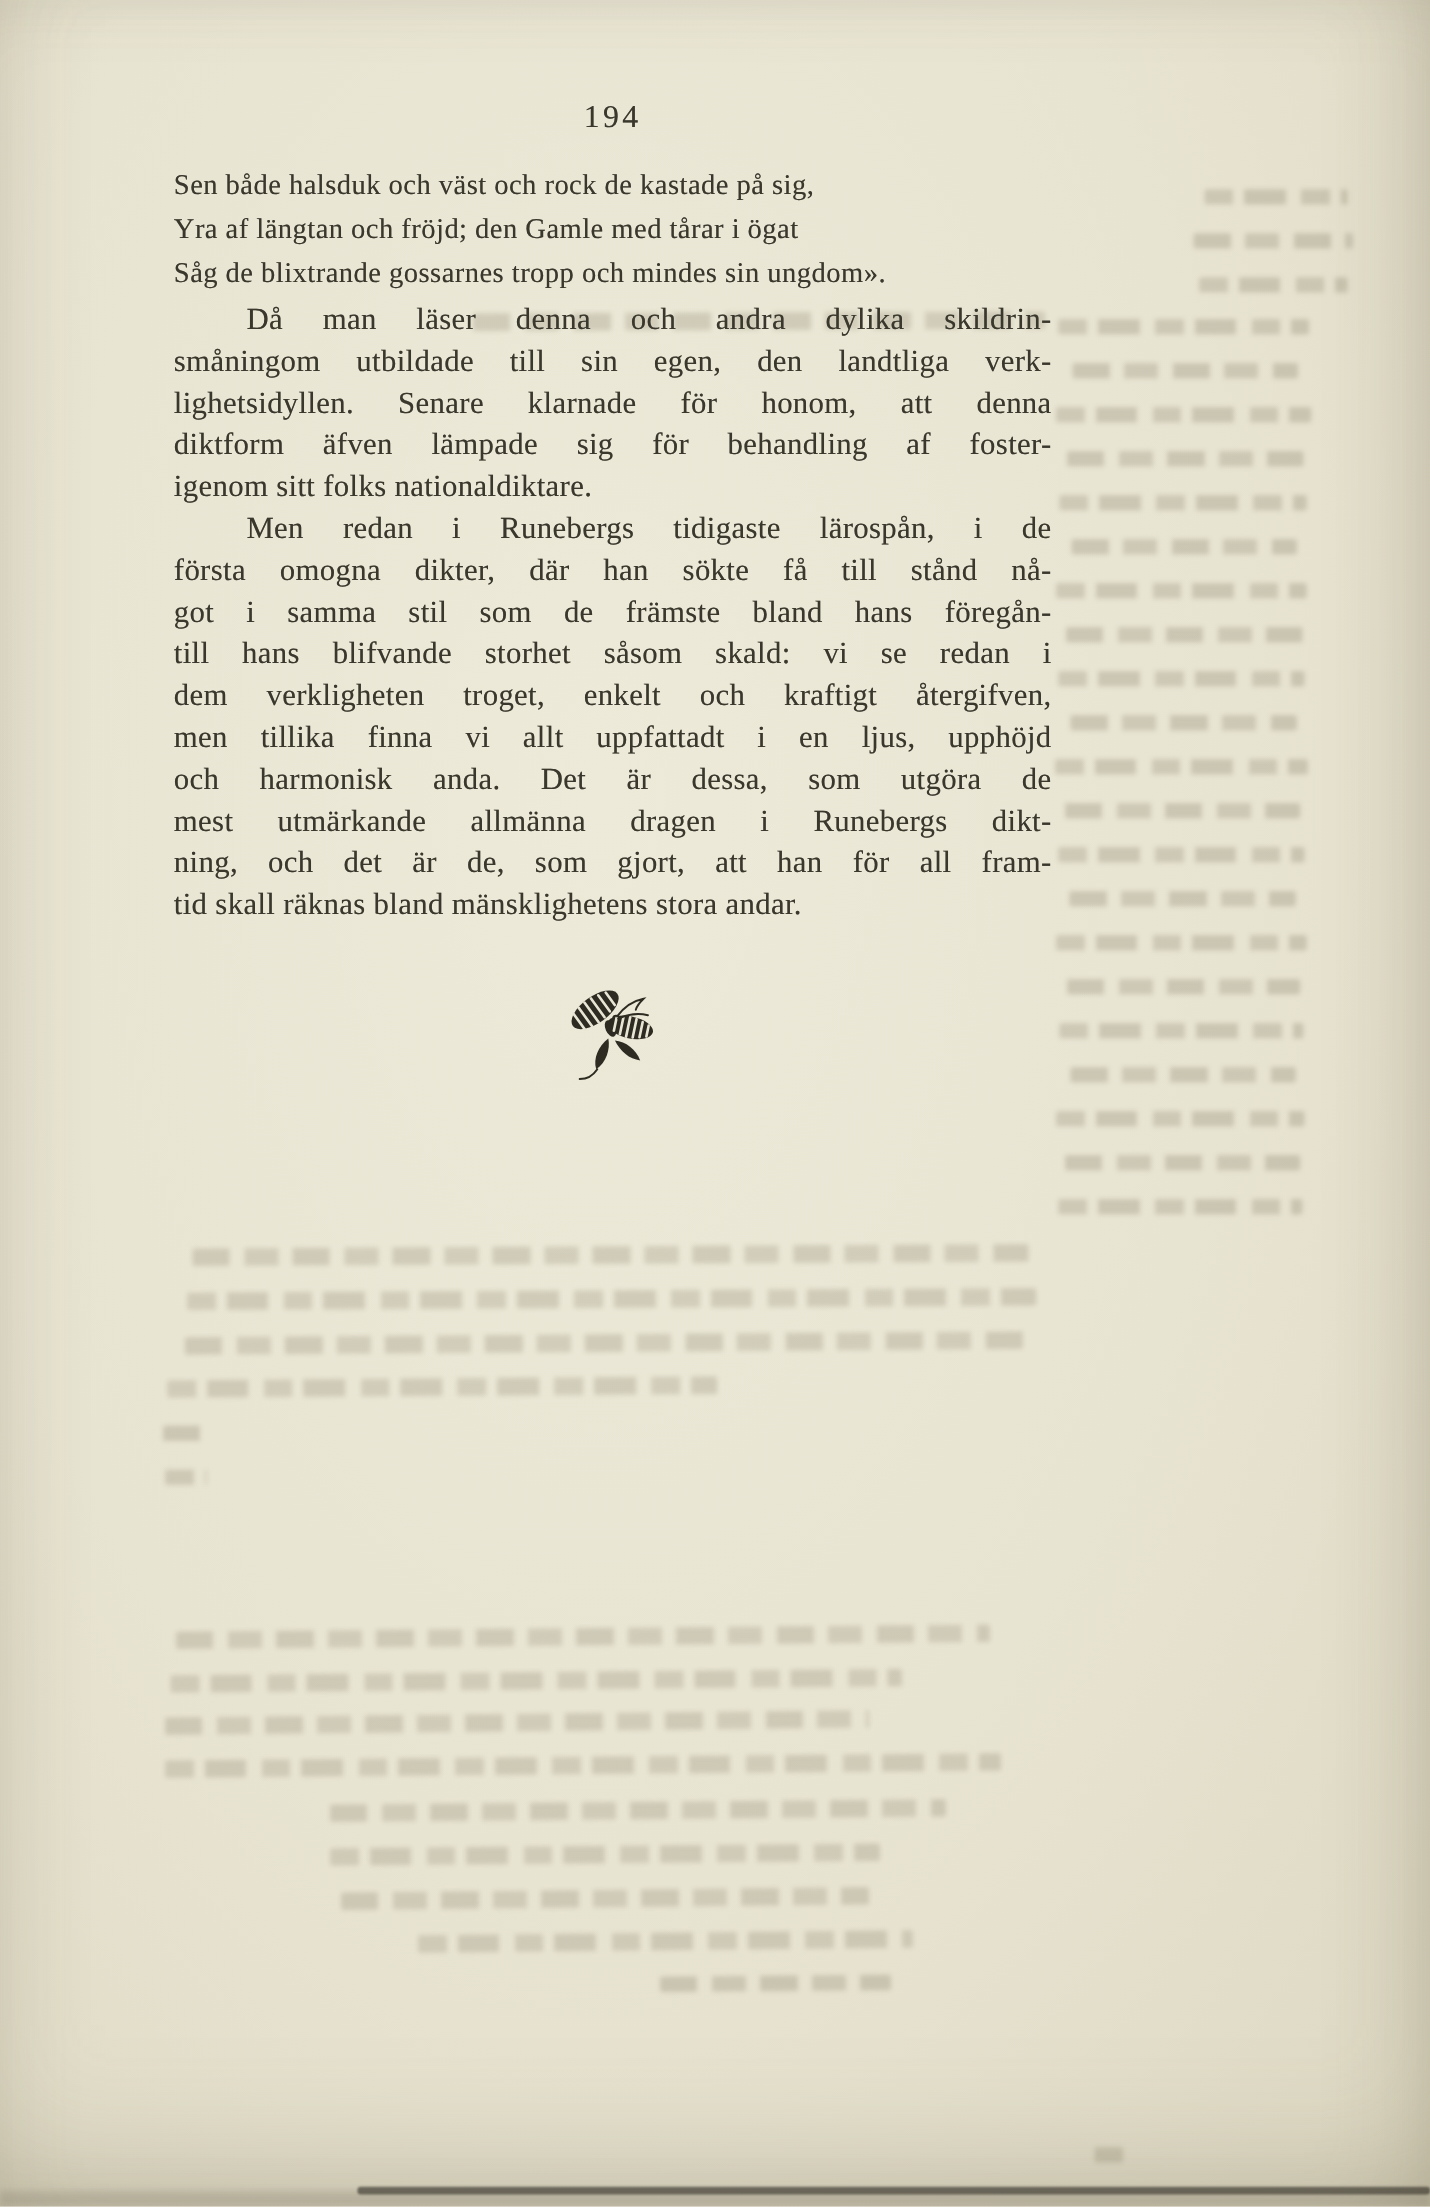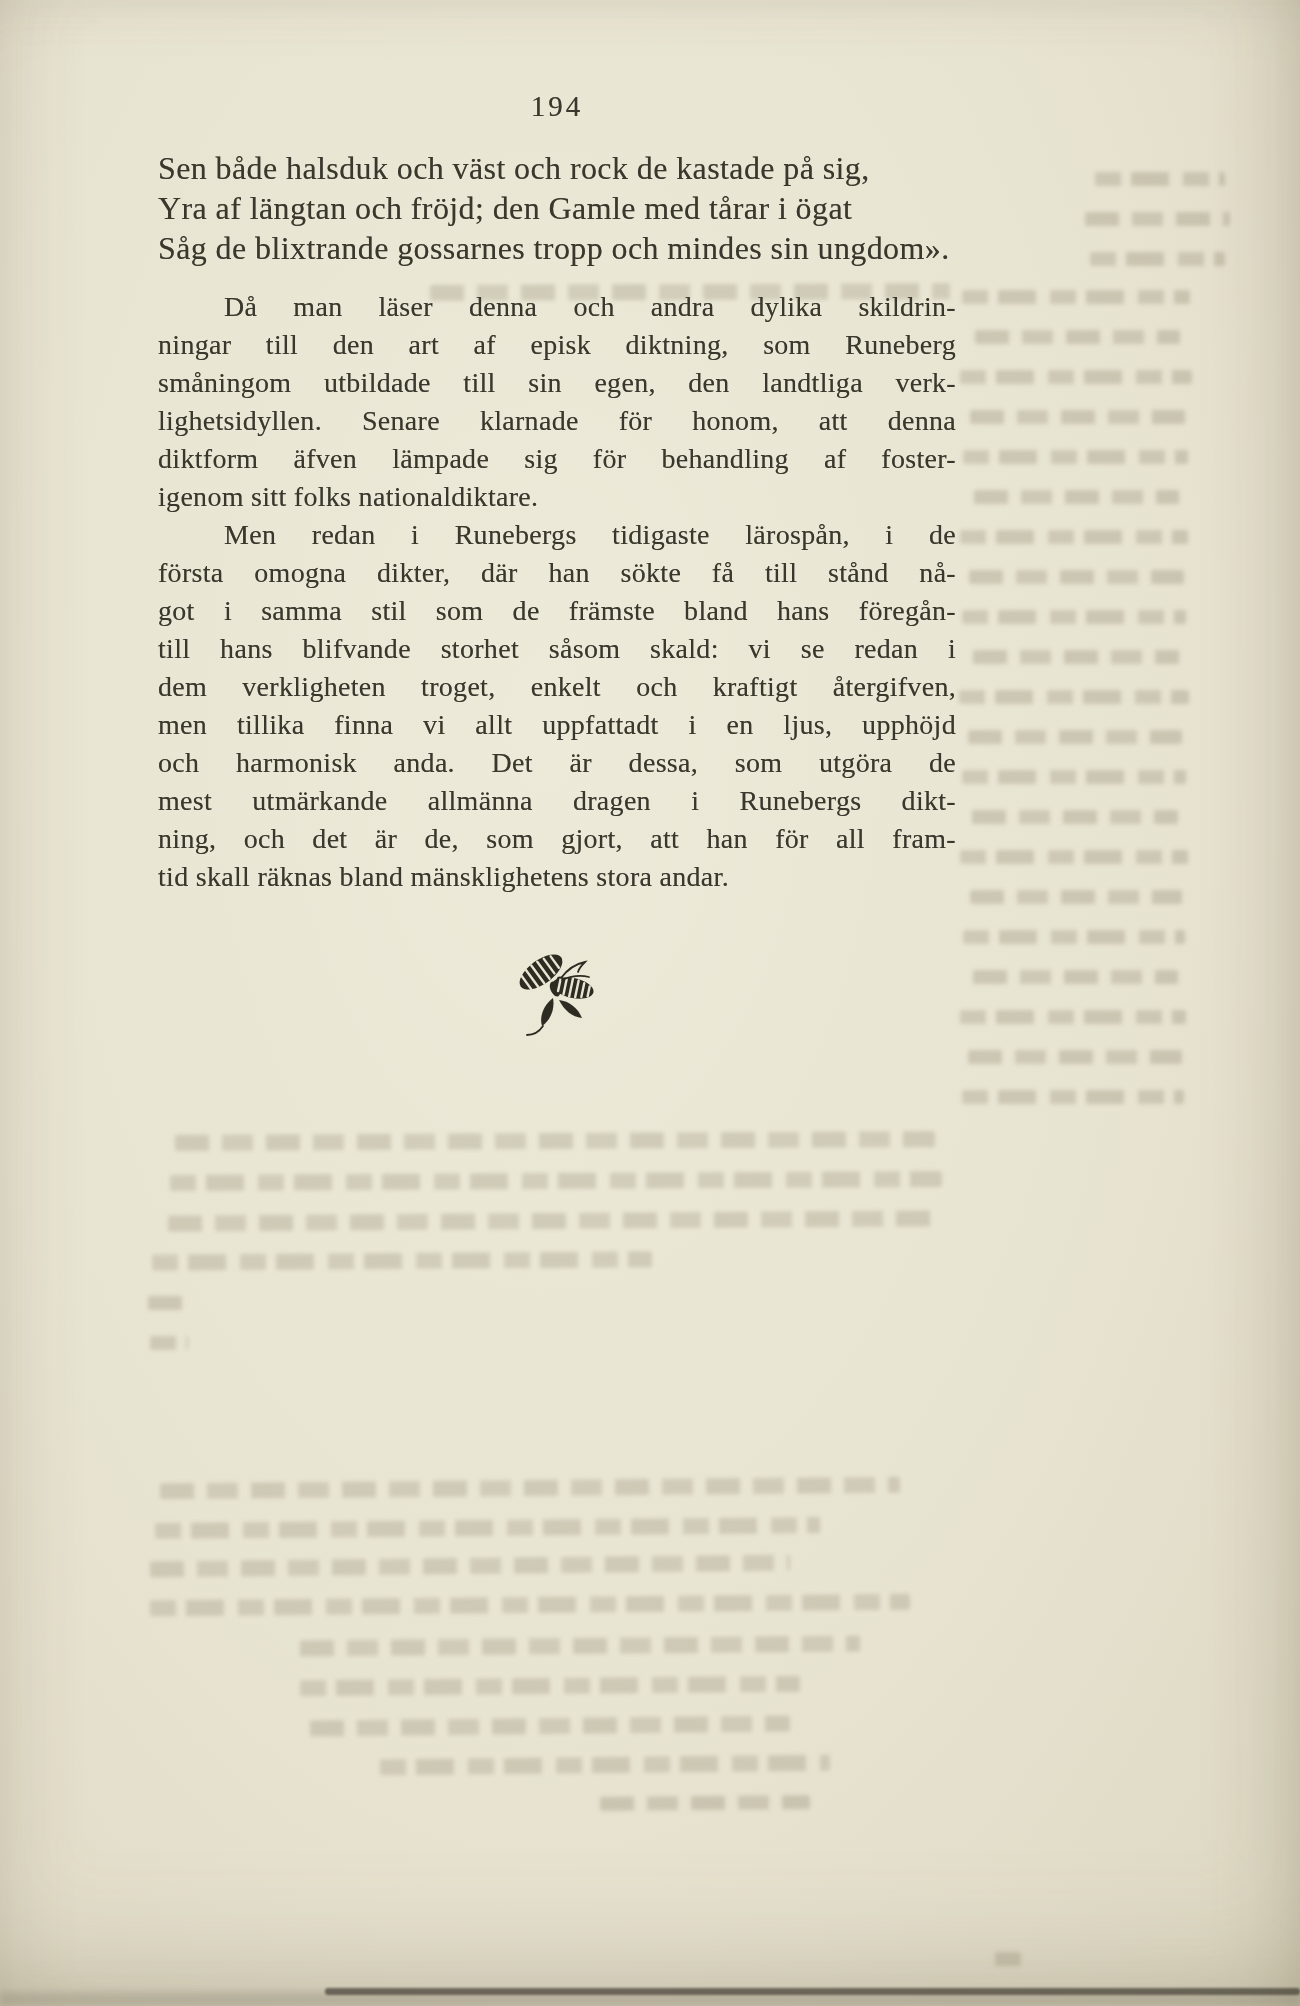--- a/index.html
+++ b/index.html
@@ -16,23 +16,23 @@
     position:absolute;left:158px;top:88px;width:798px;z-index:2;
   }
   .page-number{
     text-align:center;
     font-size:29px;line-height:36px;
     letter-spacing:3px;
     margin-bottom:24px;
     text-shadow:0 0 0.6px rgba(56,54,44,.55);
   }
   .verse{
-    font-size:32px;line-height:40px;
+    font-size:26px;line-height:40px;
     letter-spacing:.4px;
-    margin-bottom:20px;
+    margin-bottom:4px;
     text-shadow:0 0 0.6px rgba(56,54,44,.5);
   }
   .vline{white-space:nowrap;}
   .paragraph{
     font-size:28px;line-height:38px;
     letter-spacing:.3px;
     text-shadow:0 0 0.6px rgba(56,54,44,.5);
   }
   .jline{
     text-align:justify;
@@ -128,21 +128,20 @@
 
 <div class="text-column">
   <div class="page-number">194</div>
   <div class="verse">
       <div class="vline">Sen både halsduk och väst och rock de kastade på sig,</div>
       <div class="vline">Yra af längtan och fröjd; den Gamle med tårar i ögat</div>
       <div class="vline">Såg de blixtrande gossarnes tropp och mindes sin ungdom».</div>
     </div>
   <div class="paragraph">
       <div class="jline firstline">Då man läser denna och andra dylika skildrin-</div>
-      <div class="jline">ningar till den art af episk diktning, som Runeberg</div>
       <div class="jline">småningom utbildade till sin egen, den landtliga verk-</div>
       <div class="jline">lighetsidyllen.  Senare klarnade för honom, att denna</div>
       <div class="jline">diktform äfven lämpade sig för behandling af foster-</div>
       <div class="jline lastline">igenom sitt folks nationaldiktare.</div>
     </div>
   <div class="paragraph">
       <div class="jline firstline">Men redan i Runebergs tidigaste lärospån, i de</div>
       <div class="jline">första omogna dikter, där han sökte få till stånd nå-</div>
       <div class="jline">got i samma stil som de främste bland hans föregån-</div>
       <div class="jline">till hans blifvande storhet såsom skald: vi se redan i</div>

